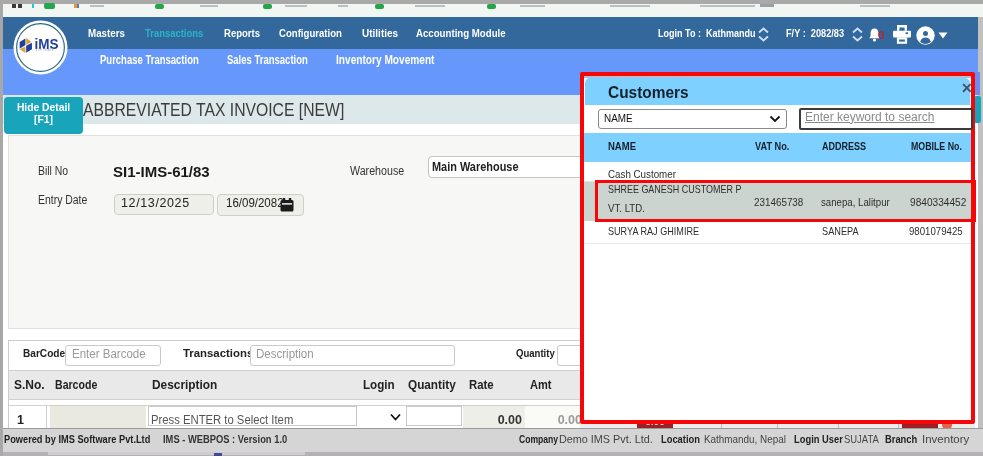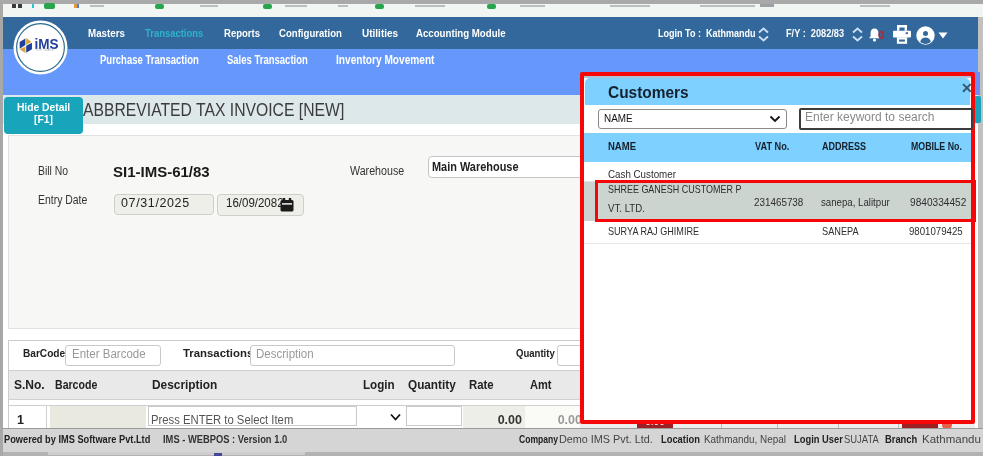--- a/index.html
+++ b/index.html
@@ -99,21 +99,21 @@
 <div class="t b" style="left:4px;top:101.5px;width:79px;font-size:10.3px;color:#fff;text-align:center;line-height:12.5px;">Hide Detail<br>[F1]</div>
 
 <div class="a" style="left:8px;top:135px;width:966px;height:194px;background:#f7f7f5;border:1px solid #e2e2e2;"></div>
 <div class="t" style="left:38px;top:164.6px;font-size:12px;color:#333;transform:scaleX(0.87);">Bill No</div>
 <div class="t b" style="left:113px;top:164px;font-size:15px;color:#191919;">SI1-IMS-61/83</div>
 <div class="t" style="left:350px;top:164.6px;font-size:12px;color:#333;transform:scaleX(0.89);">Warehouse</div>
 <div class="a" style="left:428px;top:156px;width:160px;height:22px;background:#fff;border:1px solid #c4c4c4;border-radius:4px;"></div>
 <div class="t b" style="left:432px;top:161px;font-size:12.5px;color:#222;transform:scaleX(0.875);">Main Warehouse</div>
 <div class="t" style="left:38px;top:193.6px;font-size:12px;color:#333;transform:scaleX(0.87);">Entry Date</div>
 <div class="a" style="left:114px;top:194px;width:100px;height:21px;background:#efefe9;border:1px solid #cfcfc9;border-radius:4px;"></div>
-<div class="t" style="left:121px;top:196.7px;font-size:12.5px;color:#222;letter-spacing:0.62px;">07/31/2025</div>
+<div class="t" style="left:121px;top:196.7px;font-size:12.5px;color:#222;letter-spacing:0.62px;">12/13/2025</div>
 <div class="a" style="left:217px;top:194px;width:87px;height:22px;background:#efefe9;border:1px solid #cfcfc9;border-radius:4px;"></div>
 <div class="t" style="left:225.5px;top:196.7px;font-size:12.5px;color:#222;transform:scaleX(0.92);">16/09/2082</div>
 <svg class="a" style="left:280px;top:198px;" width="14" height="14" viewBox="0 0 14 14">
   <rect x="0.5" y="2" width="13" height="11.5" rx="1.5" fill="#1b1b1b"></rect>
   <rect x="2.8" y="0" width="2.4" height="3.6" fill="#1b1b1b"></rect>
   <rect x="8.8" y="0" width="2.4" height="3.6" fill="#1b1b1b"></rect>
   <rect x="2" y="5.2" width="10" height="1.4" fill="#fff"></rect>
 </svg>
 
 <div class="a" style="left:8px;top:340px;width:966px;height:89px;background:#fff;border:1px solid #cccccc;"></div>
@@ -163,21 +163,21 @@
 <div class="a" style="left:0;top:428px;width:983px;height:24px;background:#d5d5d5;border-top:1px solid #9a9a9a;"></div>
 <div class="t b" style="left:4px;top:433.7px;font-size:11px;color:#222;transform:scaleX(0.84);">Powered by IMS Software Pvt.Ltd</div>
 <div class="t b" style="left:163px;top:433.7px;font-size:11px;color:#333;transform:scaleX(0.85);">IMS - WEBPOS : Version 1.0</div>
 <div class="t b" style="left:518.7px;top:433.7px;font-size:11px;color:#222;transform:scaleX(0.78);">Company</div>
 <div class="t" style="left:559px;top:433.7px;font-size:11.5px;color:#444;transform:scaleX(0.94);">Demo IMS Pvt. Ltd.</div>
 <div class="t b" style="left:661px;top:433.7px;font-size:11px;color:#222;transform:scaleX(0.85);">Location</div>
 <div class="t" style="left:704px;top:433.7px;font-size:11.5px;color:#444;transform:scaleX(0.86);">Kathmandu, Nepal</div>
 <div class="t b" style="left:793.5px;top:433.7px;font-size:11px;color:#222;transform:scaleX(0.85);">Login User</div>
 <div class="t" style="left:844px;top:433.7px;font-size:11.5px;color:#444;transform:scaleX(0.82);">SUJATA</div>
 <div class="t b" style="left:885px;top:433.7px;font-size:11px;color:#222;transform:scaleX(0.85);">Branch</div>
-<div class="t" style="left:922px;top:433.7px;font-size:11.5px;color:#444;transform:scaleX(1);">Kathmandu</div>
+<div class="t" style="left:922px;top:433.7px;font-size:11.5px;color:#444;transform:scaleX(1);">Inventory</div>
 
 <div class="a" style="left:0;top:452px;width:983px;height:4px;background:#b3b1b3;"></div>
 <div class="a" style="left:48px;top:452px;width:257px;height:3px;background:#cfcccf;"></div>
 <div class="a" style="left:214px;top:453px;width:8px;height:3px;background:#47479a;"></div>
 
 <div class="a" style="left:977.5px;top:17px;width:5.5px;height:411px;background:#c2c1c2;"></div>
 <div class="a" style="left:975px;top:72px;width:4.5px;height:23px;background:#6b8cf2;"></div>
 <div class="a" style="left:974px;top:96px;width:7px;height:27px;background:#18a4ba;border-radius:2px;"></div>
 
 <div class="a" style="left:580px;top:72px;width:395px;height:352px;background:#fff;border:4px solid #f60606;border-radius:2px;"></div>
@@ -185,21 +185,21 @@
 <div class="a" style="left:585px;top:78px;width:385px;height:27px;background:#7ed0fe;border-radius:5px 5px 0 0;"></div>
 <div class="t b" style="left:608px;top:85.1px;font-size:16px;color:#15212e;transform:scaleX(0.965);">Customers</div>
 <div class="t b" style="left:961px;top:81px;font-size:14px;color:#3a5668;">✕</div>
 
 <div class="a" style="left:598px;top:109px;width:189px;height:20px;background:#fff;border:1px solid #8a8a8a;border-radius:3px;"></div>
 <div class="t" style="left:604px;top:112.6px;font-size:11px;color:#111;transform:scaleX(0.9);">NAME</div>
 <svg class="a" style="left:769px;top:115px;" width="12" height="8" viewBox="0 0 12 8">
     <path d="M1.5 1.5 L6 6 L10.5 1.5" fill="none" stroke="#111" stroke-width="1.8"></path>
   </svg>
 <div class="a" style="left:799px;top:108px;width:174px;height:22px;background:#fff;border:2px solid #3c3c3c;border-radius:2px;"></div>
-<div class="t" style="left:805px;top:110.6px;font-size:12px;color:#8a8a8a;transform:scaleX(1);">Enter keyword to search</div>
+<div class="t" style="left:805px;top:110.6px;font-size:12px;color:#8a8a8a;transform:scaleX(1);text-decoration:underline;">Enter keyword to search</div>
 
 <div class="a" style="left:584px;top:133px;width:387px;height:29px;background:#7ed0fe;"></div>
 <div class="t b" style="left:608px;top:141.2px;font-size:11px;color:#14202c;transform:scaleX(0.865);">NAME</div>
 <div class="t b" style="left:754.6px;top:141.2px;font-size:11px;color:#14202c;transform:scaleX(0.835);">VAT No.</div>
 <div class="t b" style="left:822px;top:141.2px;font-size:11px;color:#14202c;transform:scaleX(0.82);">ADDRESS</div>
 <div class="t b" style="left:911px;top:141.2px;font-size:11px;color:#14202c;transform:scaleX(0.80);">MOBILE No.</div>
 
 <div class="t" style="left:608px;top:168.6px;font-size:11.5px;color:#2e2e2e;transform:scaleX(0.85);">Cash Customer</div>
 <div class="a" style="left:584px;top:181px;width:387px;height:1px;background:#e3e3e3;"></div>
 

